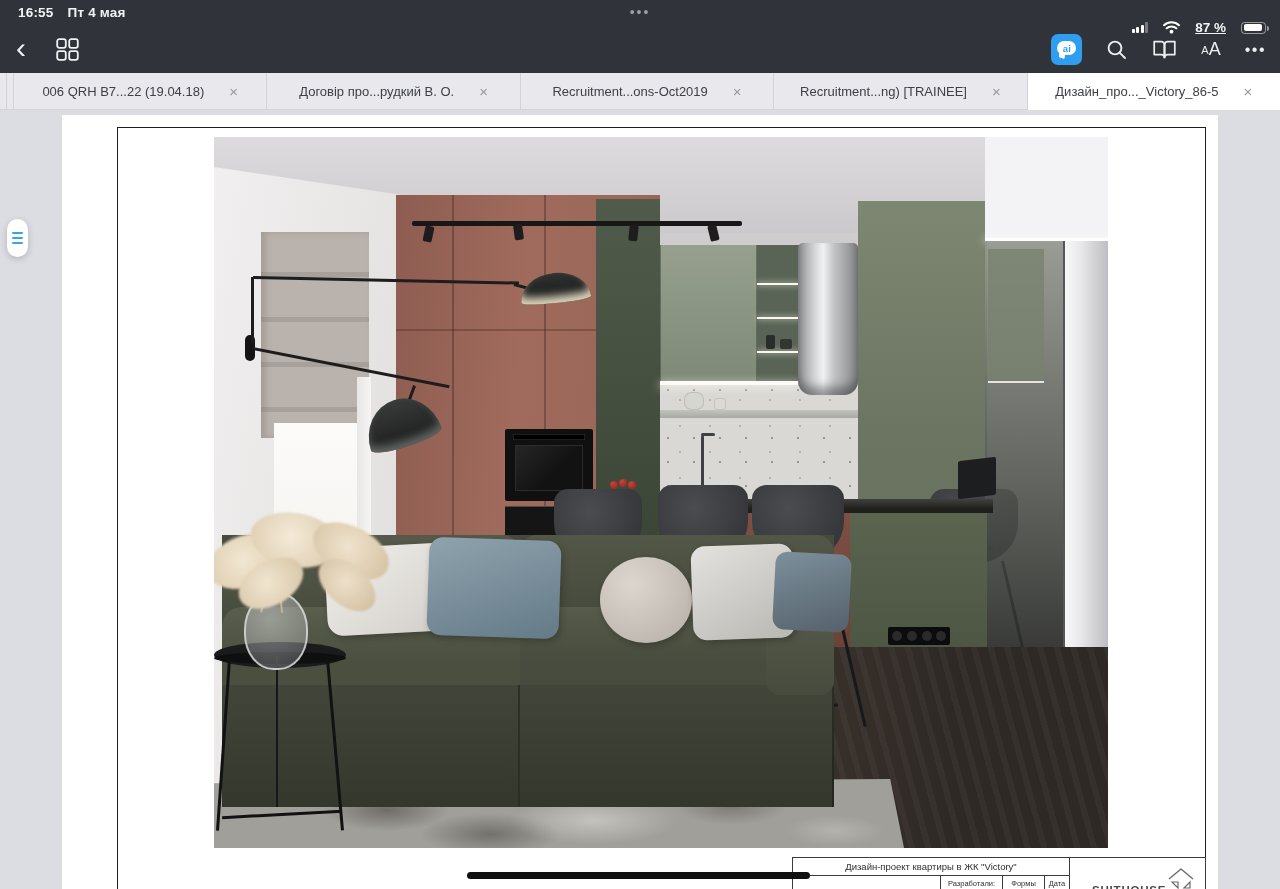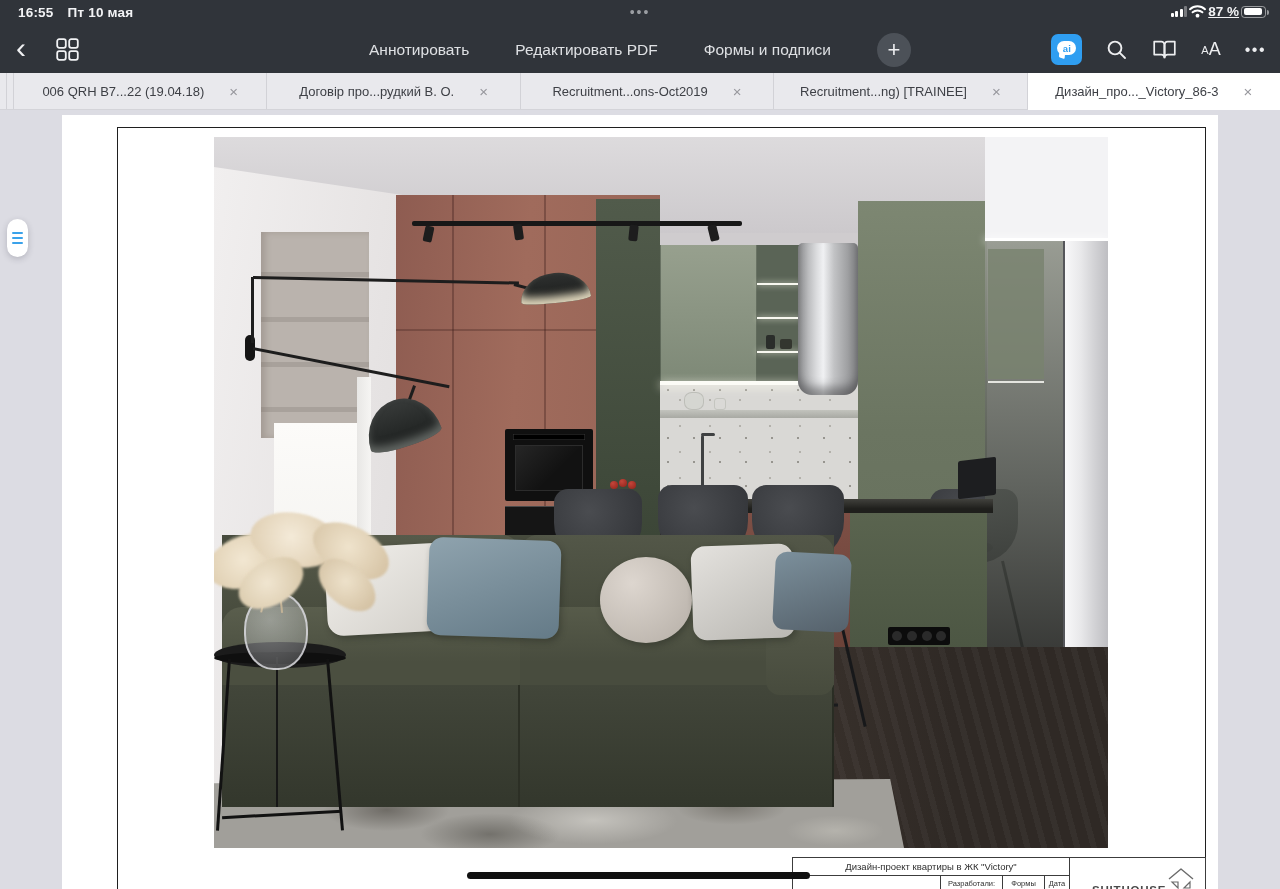--- a/index.html
+++ b/index.html
@@ -6,21 +6,21 @@
   html,body { width:1280px; height:889px; overflow:hidden; background:#DCDCE3;
               font-family:"Liberation Sans","DejaVu Sans",sans-serif; }
   .screen { position:relative; width:1280px; height:889px; overflow:hidden; }
 
   
   .header { position:absolute; left:0; top:0; width:1280px; height:73px; background:#30343A; }
   .status-bar { position:absolute; left:0; top:0; width:100%; height:26px; color:#F2F3F5; }
   .sb-left { position:absolute; left:18px; top:5px; font-size:13.5px; font-weight:700; letter-spacing:.2px; }
   .sb-date { margin-left:14px; font-weight:700; }
   .sb-dots { position:absolute; left:50%; transform:translateX(-50%); top:4px; color:#9A9DA2; font-size:14px; letter-spacing:2px; }
-  .sb-right { position:absolute; right:14px; top:4px; display:flex; align-items:center; gap:2px;text-decoration:underline; }
+  .sb-right { position:absolute; right:14px; top:20px; display:flex; align-items:center; gap:15px;text-decoration:underline; }
   .cell-bars { display:flex; align-items:flex-end; gap:1.5px; height:11px; }
   .cell-bars i { display:block; width:3px; background:#fff; border-radius:1px; }
   .cell-bars i.dim { background:rgba(255,255,255,.35); }
   .sb-pct { font-size:13.5px; font-weight:600; }
   .battery { position:relative; width:25px; height:12px; border:1px solid rgba(255,255,255,.5); border-radius:3.5px; }
   .battery .fill { position:absolute; left:1.5px; top:1.5px; bottom:1.5px; width:18px; background:#fff; border-radius:2px; }
   .battery .tip { position:absolute; right:-3.5px; top:3.5px; width:2px; height:4.5px; background:rgba(255,255,255,.5); border-radius:0 2px 2px 0; }
 
   .toolbar { position:absolute; left:0; top:26px; width:100%; height:47px; display:flex; align-items:center; }
   .tb-left { position:absolute; left:16px; display:flex; align-items:center; gap:30px; }
@@ -68,21 +68,21 @@
   .cone { box-shadow:inset 0 -7px 9px rgba(255,244,214,.85); }
 </style>
 </head>
 <body>
 
 <div class="screen">
 
   <div class="header">
     <div class="status-bar">
       <div class="sb-left">
-        <span>16:55</span><span class="sb-date">Пт 10 мая</span>
+        <span>16:55</span><span class="sb-date">Пт 4 мая</span>
       </div>
       <div class="sb-dots">•••</div>
       <div class="sb-right">
         <span class="cell-bars">
           <i style="height:4px"></i>
             <i style="height:6px"></i>
             <i style="height:8.5px"></i>
             <i class="dim" style="height:11px"></i>
         </span>
         <svg width="17" height="13" viewBox="0 0 17 13">
@@ -106,34 +106,20 @@
         <button class="tb-btn">
           <svg width="23" height="23" viewBox="0 0 23 23">
             <rect x="1.2" y="1.2" width="8.6" height="8.6" rx="2" fill="none" stroke="#F0F1F3" stroke-width="1.8"></rect>
             <rect x="13.2" y="1.2" width="8.6" height="8.6" rx="2" fill="none" stroke="#F0F1F3" stroke-width="1.8"></rect>
             <rect x="1.2" y="13.2" width="8.6" height="8.6" rx="2" fill="none" stroke="#F0F1F3" stroke-width="1.8"></rect>
             <rect x="13.2" y="13.2" width="8.6" height="8.6" rx="2" fill="none" stroke="#F0F1F3" stroke-width="1.8"></rect>
           </svg>
         </button>
       </div>
 
-      <div class="tb-center">
-        <button class="tb-btn">
-            <span>Аннотировать</span>
-          </button>
-        <button class="tb-btn">
-            <span>Редактировать PDF</span>
-          </button>
-        <button class="tb-btn">
-            <span>Формы и подписи</span>
-          </button>
-        <button class="tb-btn">
-            <span class="plus-circle">+</span>
-          </button>
-      </div>
 
       <div class="tb-right">
         <button class="tb-btn">
           <span class="ai-badge">
             <span class="ai-bubble">ai</span>
           </span>
         </button>
         <button class="tb-btn">
           <svg width="22" height="22" viewBox="0 0 22 22">
             <circle cx="9" cy="9" r="6.4" fill="none" stroke="#ECEDEF" stroke-width="1.9"></circle>
@@ -170,21 +156,21 @@
     </div>
     <div class="tab">
       <span class="tab-label">Recruitment...ons-Oct2019</span>
       <span class="tab-close">×</span>
     </div>
     <div class="tab">
       <span class="tab-label">Recruitment...ng) [TRAINEE]</span>
       <span class="tab-close">×</span>
     </div>
     <div class="tab active">
-      <span class="tab-label">Дизайн_про..._Victory_86-3</span>
+      <span class="tab-label">Дизайн_про..._Victory_86-5</span>
       <span class="tab-close">×</span>
     </div>
   </div>
 
   <div class="content">
 
     <div class="pdf-page">
       <div class="page-frame"></div>
 
       <div class="render">

